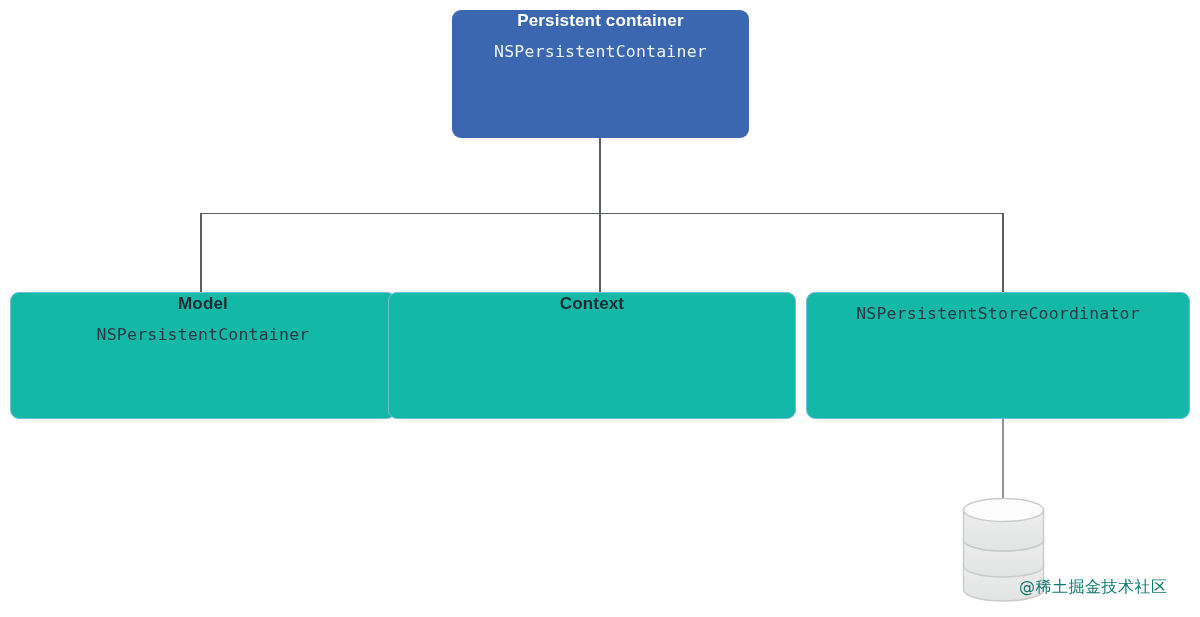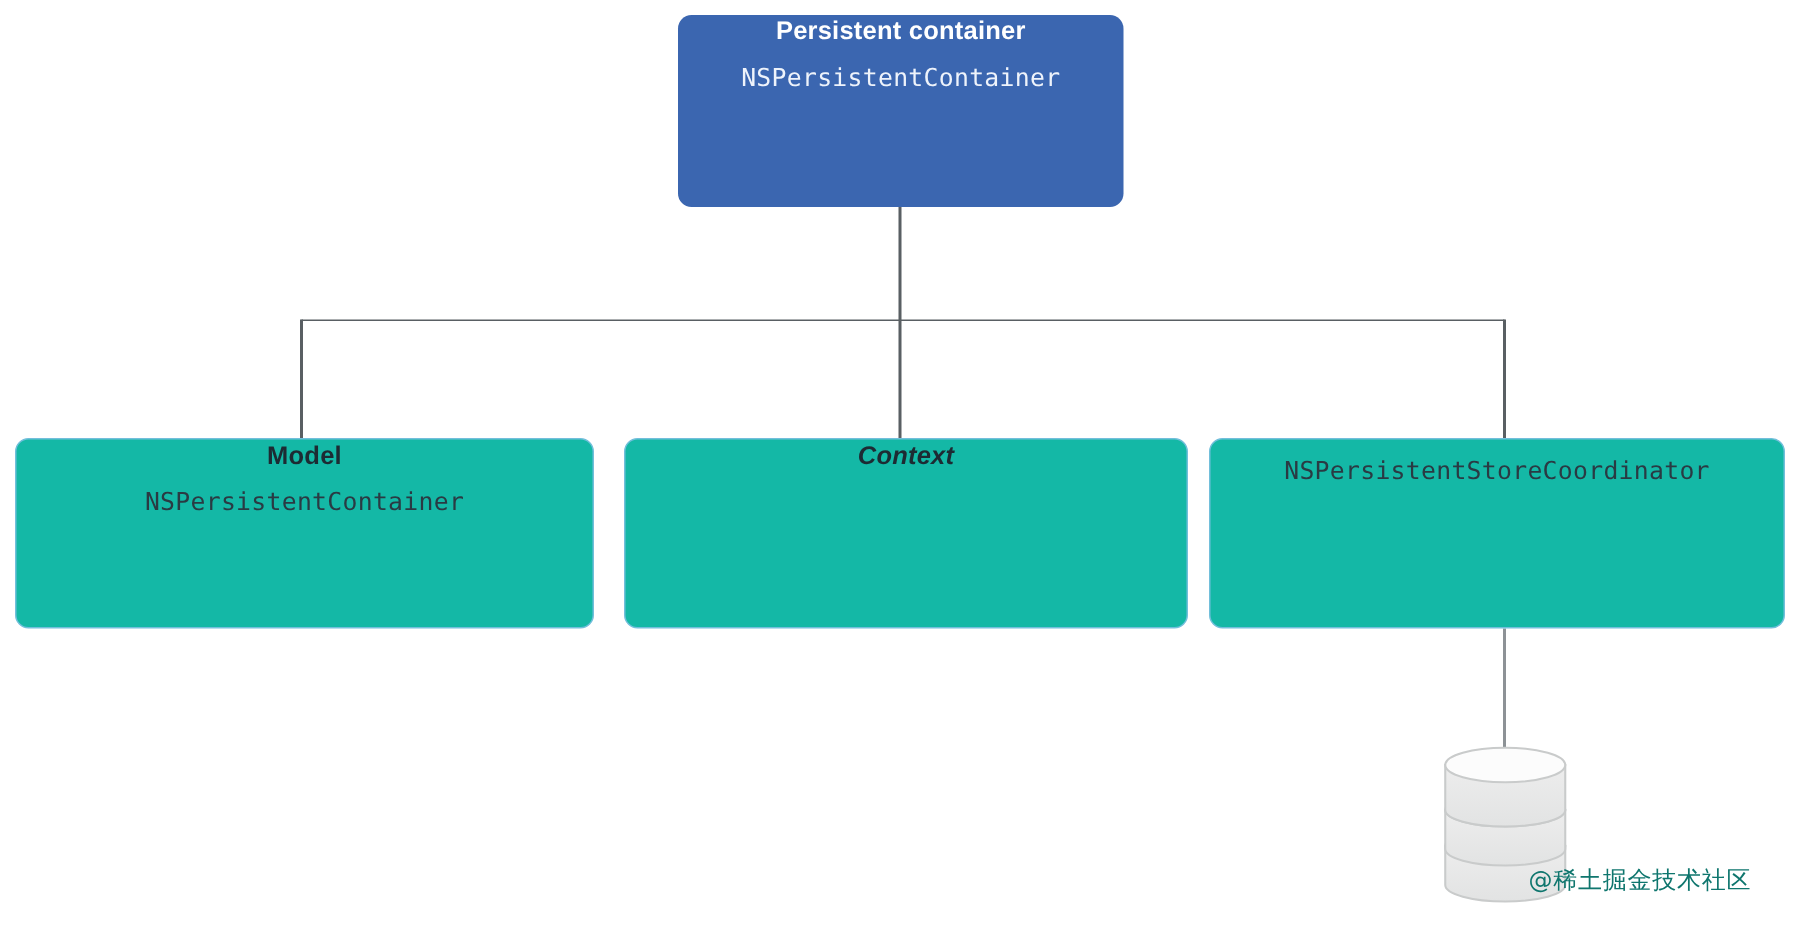--- a/index.html
+++ b/index.html
@@ -60,21 +60,21 @@
     background: #14b8a6;
     border: 1.6px solid #72bfdb;
     color: #22313a;
     top: 292px;
     height: 127px;
   }
   .node-child .node-title { color: #1d2b33; }
   .node-child .node-class { color: #2a3a43; }
 
   #node-model        { left: 10px;  width: 386px; }
-  #node-context      { left: 416px; width: 376px; font-style: italic; }
+  #node-context      { left: 388px; width: 408px; }
   #node-coordinator  { left: 806px; width: 384px; }
 
   
   .line {
     position: absolute;
     background: #595f63;
   }
   .line-v { width: 1.6px; }
   .line-h { height: 1.6px; }
 

